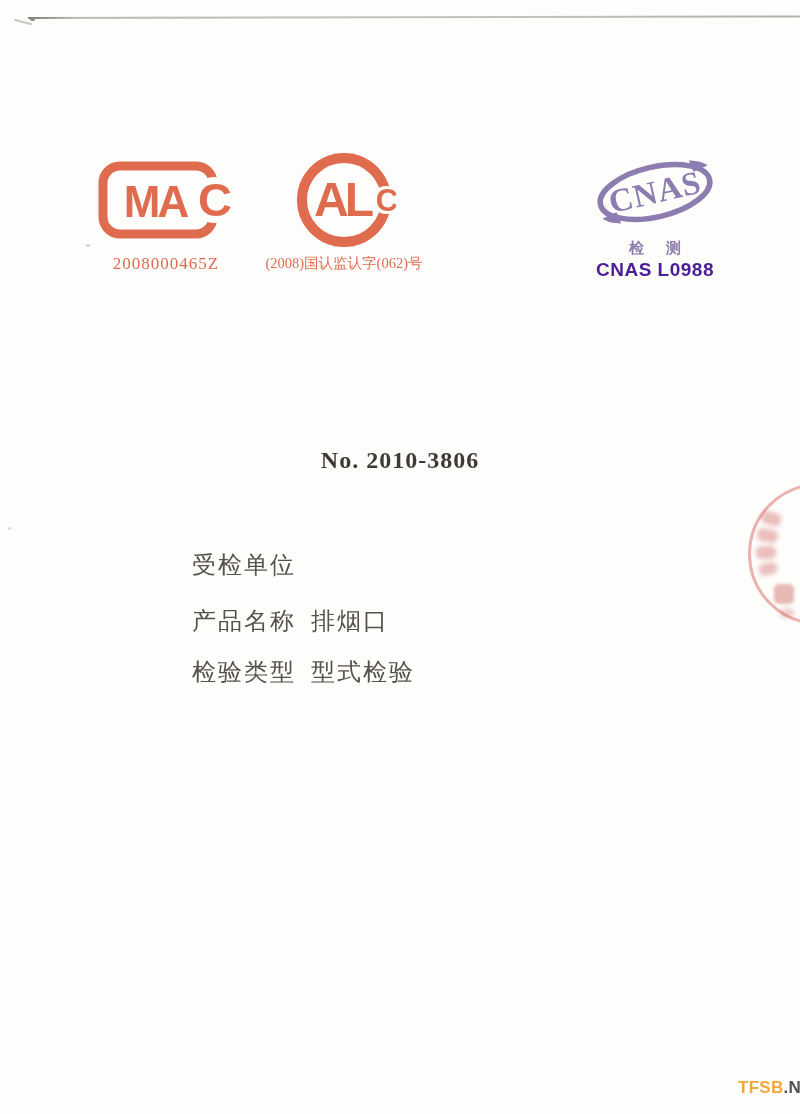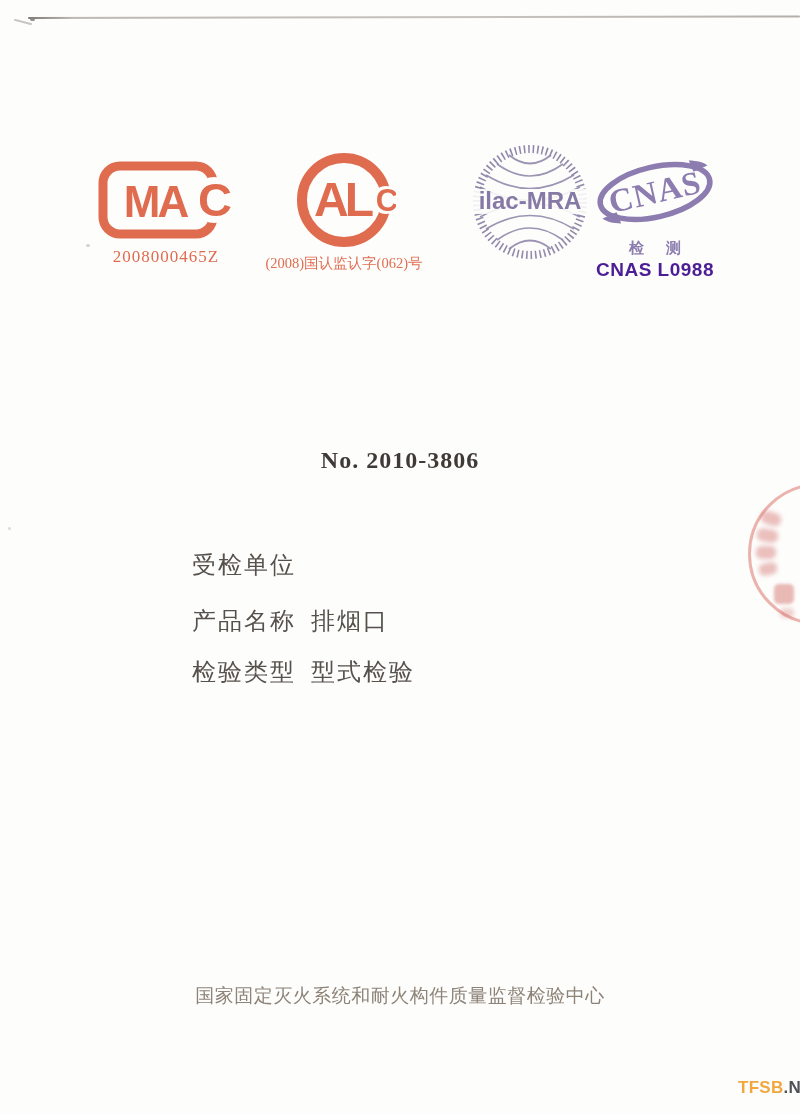--- a/index.html
+++ b/index.html
@@ -32,21 +32,21 @@
   .speck.s3 { left: 30px; top: 18px;  width: 5px; height: 3px; background:#8f8c88; }
 
   
   .cert { position: absolute; text-align: center; }
   .cert-cma  { left: 96px;  top: 161px; width: 140px; }
   .cert-cal  { left: 258px; top: 150px; width: 172px; }
   .cert-ilac { left: 468px; top: 144px; width: 124px; }
   .cert-cnas { left: 590px; top: 148px; width: 130px; }
   .cert svg { display: block; margin: 0 auto; }
   .cma-code {
-    margin-top: 8px; font-family: "Liberation Serif", serif;
+    margin-top: 15px; font-family: "Liberation Serif", serif;
     font-size: 17px; letter-spacing: 1px; color: #e06c50;
   }
   .cal-code {
     margin-top: 4px; font-size: 14.5px; color: #e06c50;
     font-family: "Liberation Serif", serif;
   }
   .cnas-category {
     margin-top: 3px; font-size: 15px; color: #8c7cb0;
     letter-spacing: 9px; padding-left: 9px; font-weight: bold;
   }
@@ -146,39 +146,20 @@
   <div class="cert cert-cal">
     <svg width="104" height="100" viewBox="0 0 104 100">
       <circle cx="52" cy="50" r="42" fill="none" stroke="#e06c50" stroke-width="10"></circle>
       <circle cx="94" cy="50" r="14" fill="#fdfdfc"></circle>
       <text x="95" y="61" text-anchor="middle" font-size="31" font-weight="bold" font-family="'Liberation Sans',sans-serif" fill="#e06c50">C</text>
       <text x="50" y="66" text-anchor="middle" font-size="48" font-weight="900" font-family="'Liberation Sans',sans-serif" fill="#e06c50" letter-spacing="-4">AL</text>
     </svg>
     <div class="cal-code">(2008)国认监认字(062)号</div>
   </div>
 
-  <div class="cert cert-ilac">
-    <svg width="122" height="116" viewBox="0 0 122 116">
-      <g stroke="#9289ab" fill="none">
-        <circle cx="61" cy="58" r="53" stroke-width="8" stroke-dasharray="1.6 2.9"></circle>
-        <g stroke-width="1.7" opacity="0.9">
-          <path d="M28,20 Q61,44 94,20"></path>
-          <path d="M17,31 Q61,58 105,31"></path>
-          <path d="M11,43 Q61,70 111,43"></path>
-          <path d="M11,73 Q61,46 111,73"></path>
-          <path d="M17,85 Q61,58 105,85"></path>
-          <path d="M28,96 Q61,72 94,96"></path>
-          <path d="M40,105 Q61,88 82,105"></path>
-          <path d="M40,11 Q61,28 82,11"></path>
-        </g>
-      </g>
-      <rect x="3" y="45" width="116" height="25" fill="#fdfdfc" opacity="0.88"></rect>
-      <text x="61" y="65" text-anchor="middle" font-size="24" font-weight="bold" font-family="'Liberation Sans',sans-serif" fill="#8579a5">ilac-MRA</text>
-    </svg>
-  </div>
 
   <div class="cert cert-cnas">
     <svg width="128" height="88" viewBox="0 0 128 88">
       <g transform="rotate(-13 64 44)">
         <ellipse cx="64" cy="44" rx="56" ry="25" fill="none" stroke="#8c7cb0" stroke-width="5.5"></ellipse>
         <path d="M104,21 C112,23 118,26 121,30 L106,33 Z" fill="#8c7cb0"></path>
         <path d="M24,67 C16,65 10,62 7,58 L22,55 Z" fill="#8c7cb0"></path>
         <text x="64" y="55" text-anchor="middle" font-size="33" font-weight="bold" font-family="'Liberation Serif',serif" fill="#8c7cb0" letter-spacing="1">CNAS</text>
       </g>
     </svg>
@@ -204,19 +185,18 @@
   <div class="stamp-clip">
     <div class="stamp-circle"></div>
     <div class="stamp-blob b1"></div>
     <div class="stamp-blob b2"></div>
     <div class="stamp-blob b3"></div>
     <div class="stamp-blob b4"></div>
     <div class="stamp-blob b5"></div>
     <div class="stamp-blob b6"></div>
   </div>
 
-  <div class="footer-org">国家固定灭火系统和耐火构件质量监督检验中心</div>
 
   <div class="watermark">
     <span class="wm-primary">TFSB</span><span class="wm-secondary">.NET</span>
   </div>
 
 </div>
 
 </body></html>

